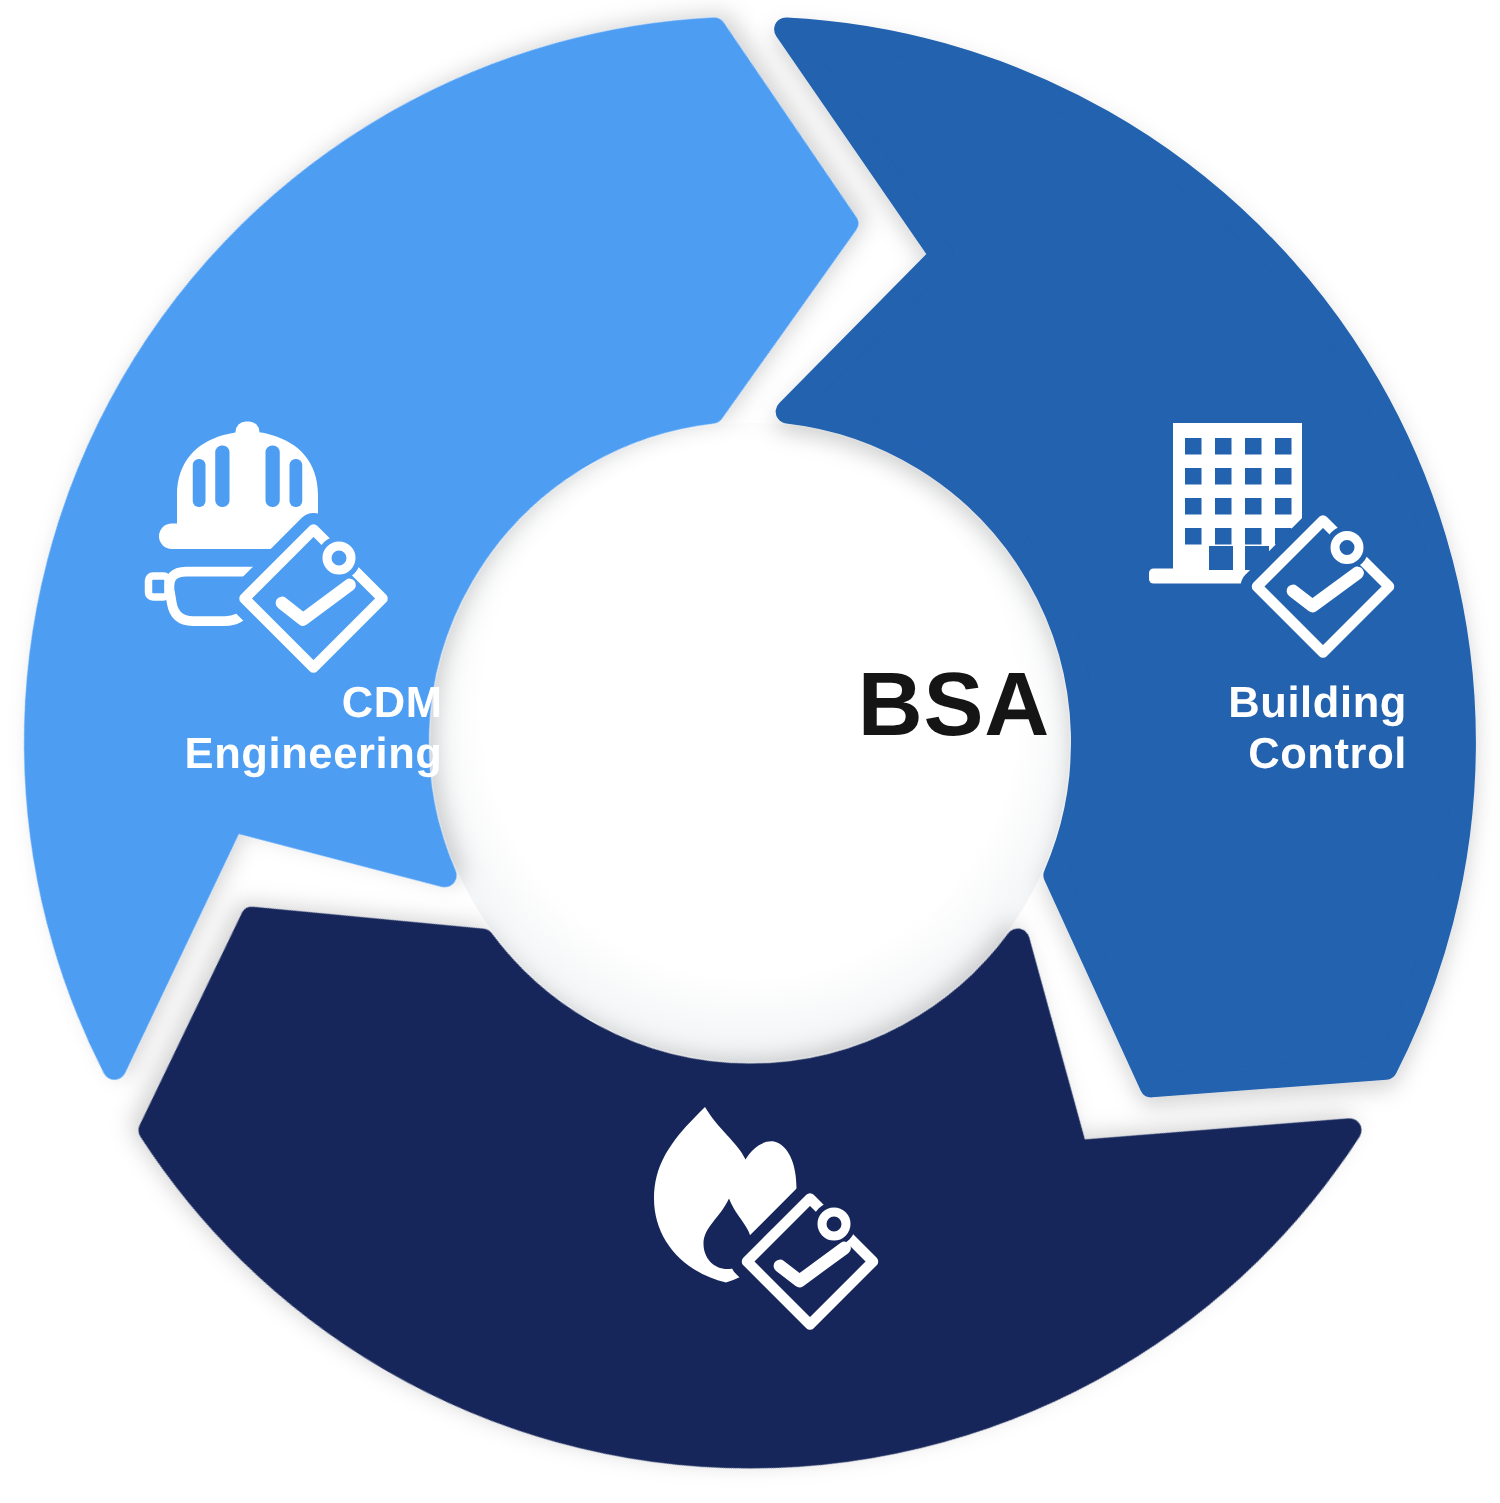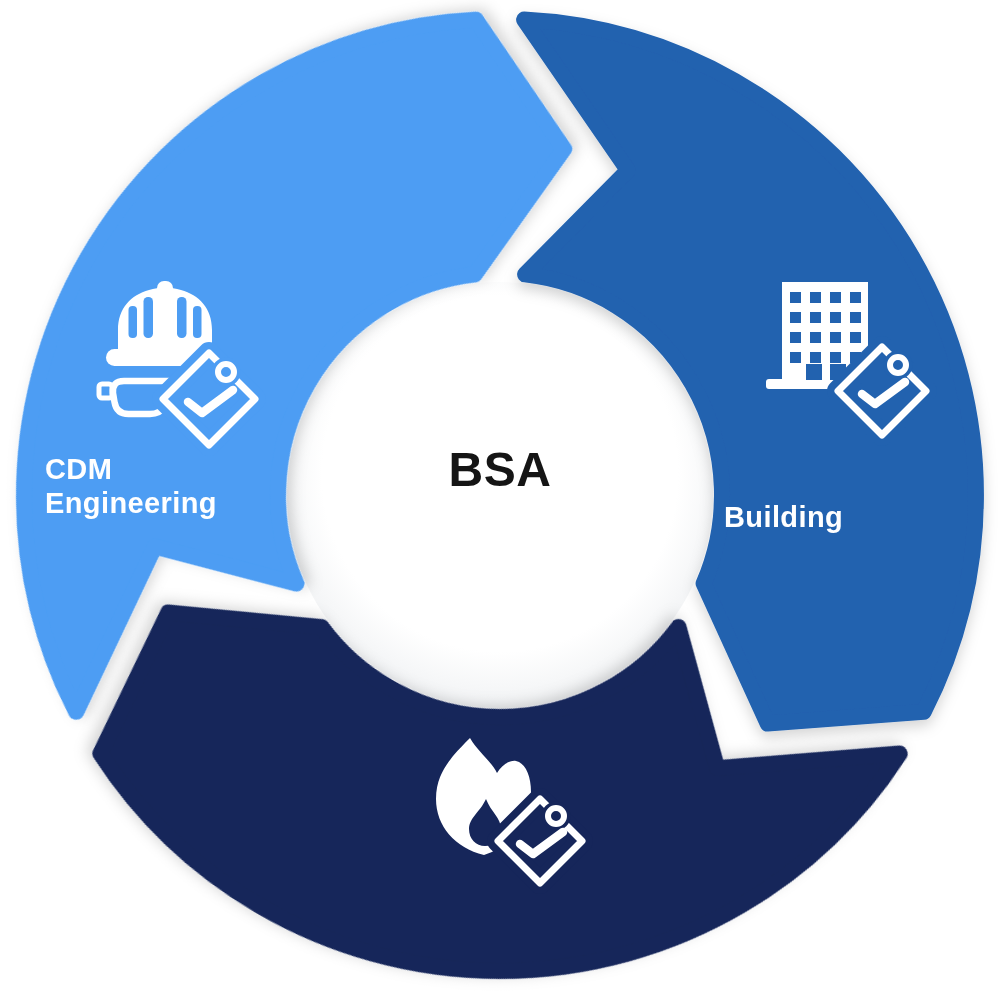--- a/index.html
+++ b/index.html
@@ -2,26 +2,26 @@
 <html><head>
 <meta charset="utf-8">
 <style>
   html,body{margin:0;padding:0;background:#ffffff;}
   .stage{
     position:relative;width:1000px;height:1002px;background:#ffffff;overflow:hidden;
     font-family:"Liberation Sans","DejaVu Sans",sans-serif;
   }
   .stage svg{position:absolute;left:0;top:0;}
   .seg-label{
-    position:absolute;text-align:left;color:#ffffff;font-weight:700;
+    position:absolute;text-align:right;color:#ffffff;font-weight:700;
     font-size:29px;line-height:34px;letter-spacing:0.4px;
   }
   .center-title{
-    position:absolute;text-align:center;color:#151515;font-weight:700;
-    font-size:48px;line-height:57px;letter-spacing:0.5px;
+    position:absolute;text-align:right;color:#151515;font-weight:700;
+    font-size:60px;line-height:57px;letter-spacing:0.5px;
   }
 </style>
 </head>
 <body>
 
 <div class="stage">
 
   <svg width="1000" height="1002" viewBox="0 0 1000 1002">
     <defs>
       <filter id="segShadow" x="-12%" y="-12%" width="124%" height="124%">
@@ -134,22 +134,23 @@
         <path fill="none" stroke-linejoin="round" stroke-linecap="round" stroke-width="8.5" d="M -20 3 L -7 13 L 23 -9" stroke="#FFFFFF"></path>
       </g>
     </g>
   </svg>
 
   <div class="seg-label" style="left:45px;top:452px;width:250px;">
     <div>CDM</div>
     <div>Engineering</div>
   </div>
 
-  <div class="seg-label" style="left:724px;top:452px;width:250px;margin-top:48px;">
+  <div class="seg-label" style="left:688px;top:452px;width:250px;">
     <div>Building</div>
+    <div>Control</div>
   </div>
 
 
   <div class="center-title" style="left:300px;top:441px;width:400px;">
     <div>BSA</div>
   </div>
 
 </div>
 
 </body></html>

